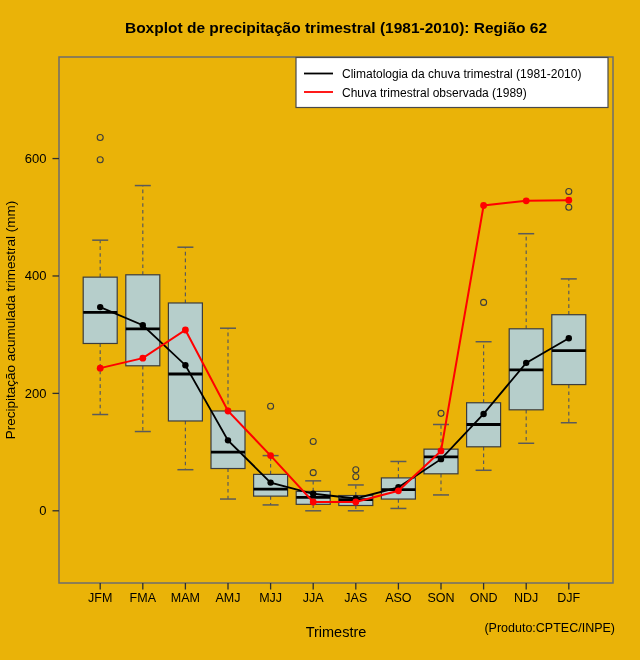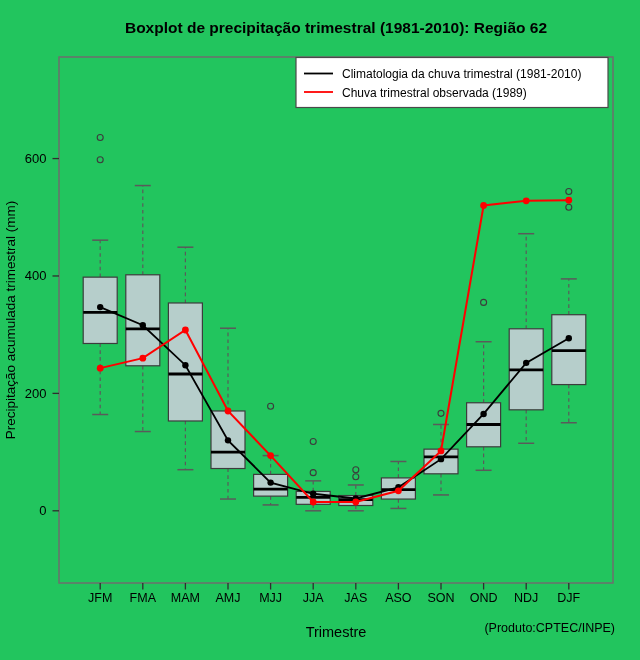--- a/index.html
+++ b/index.html
@@ -1,16 +1,16 @@
 <!DOCTYPE html>
 <html><head>
 <meta charset="utf-8">
 <style>
   html,body{margin:0;padding:0;background:#ffffff;}
-  .fig{width:640px;height:660px;position:relative;background:#22c55e;overflow:hidden;}
+  .fig{width:640px;height:660px;position:relative;background:#eab308;overflow:hidden;}
   svg text{font-family:"Liberation Sans", sans-serif;fill:#000000;}
   .title{font-size:15.5px;font-weight:bold;text-anchor:middle;}
   .ylab{font-size:13.5px;text-anchor:middle;}
   .xlab{font-size:14.5px;text-anchor:middle;}
   .foot{font-size:12.5px;text-anchor:end;}
   .yticklabel{font-size:13px;text-anchor:end;}
   .xticklabel{font-size:12.5px;text-anchor:middle;}
   .legtext{font-size:12px;}
   .plotbox{fill:none;stroke:#6e6e6e;stroke-width:1.5;}
   .legbox{fill:#ffffff;stroke:#4a4a4a;stroke-width:1.2;}

